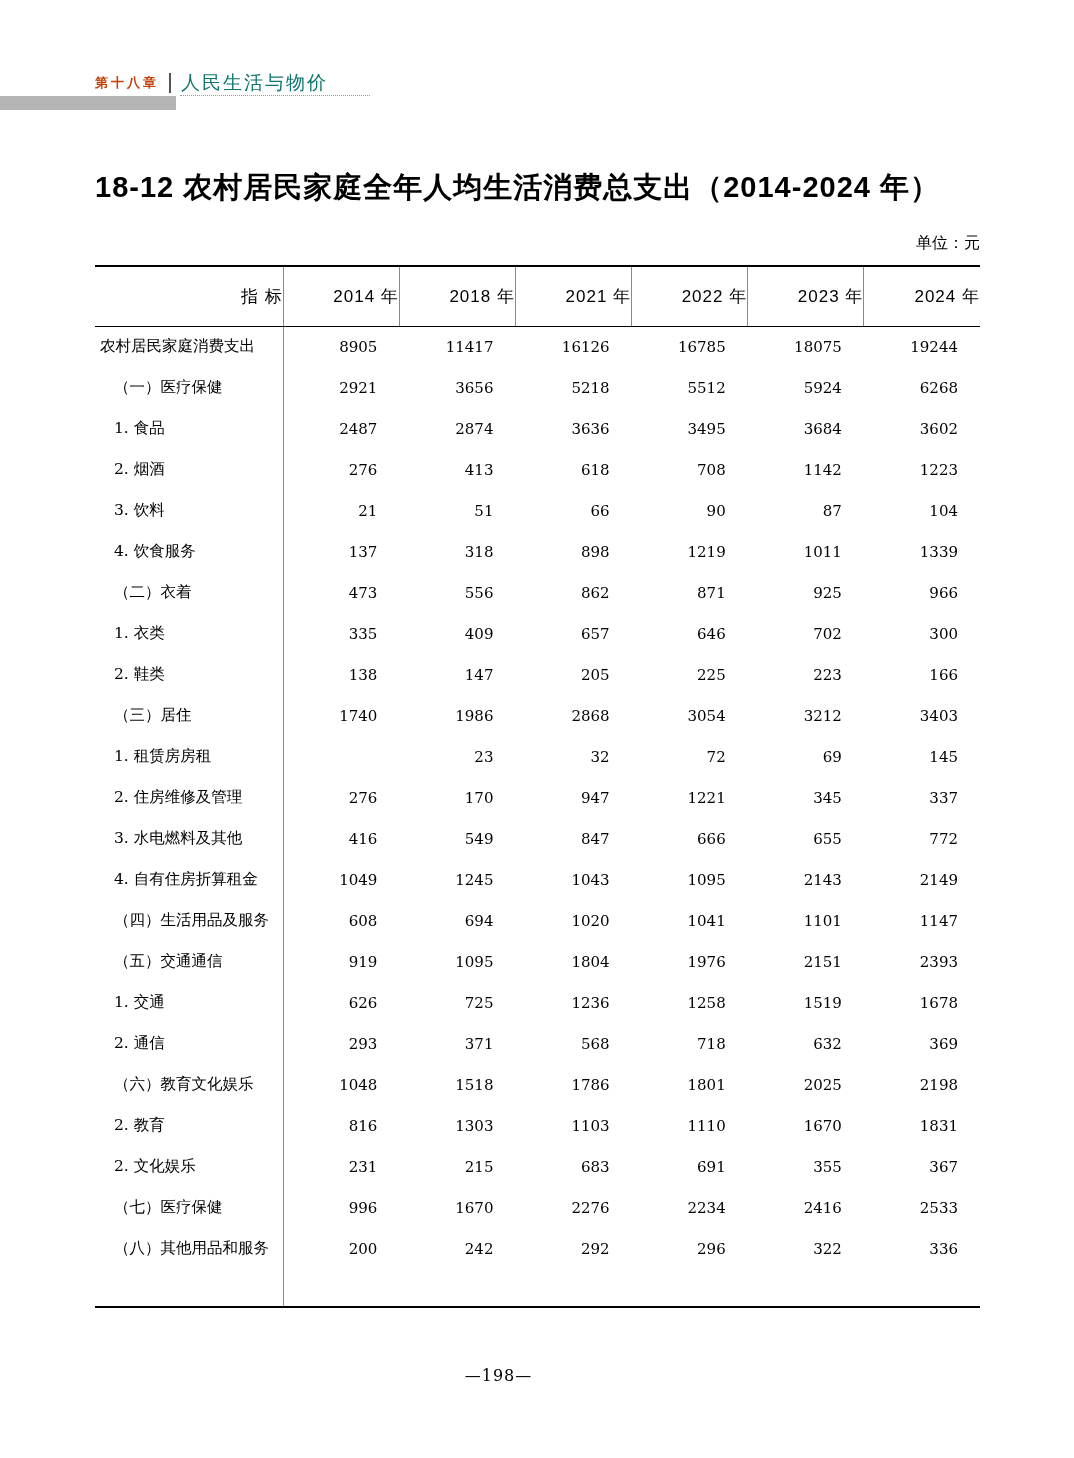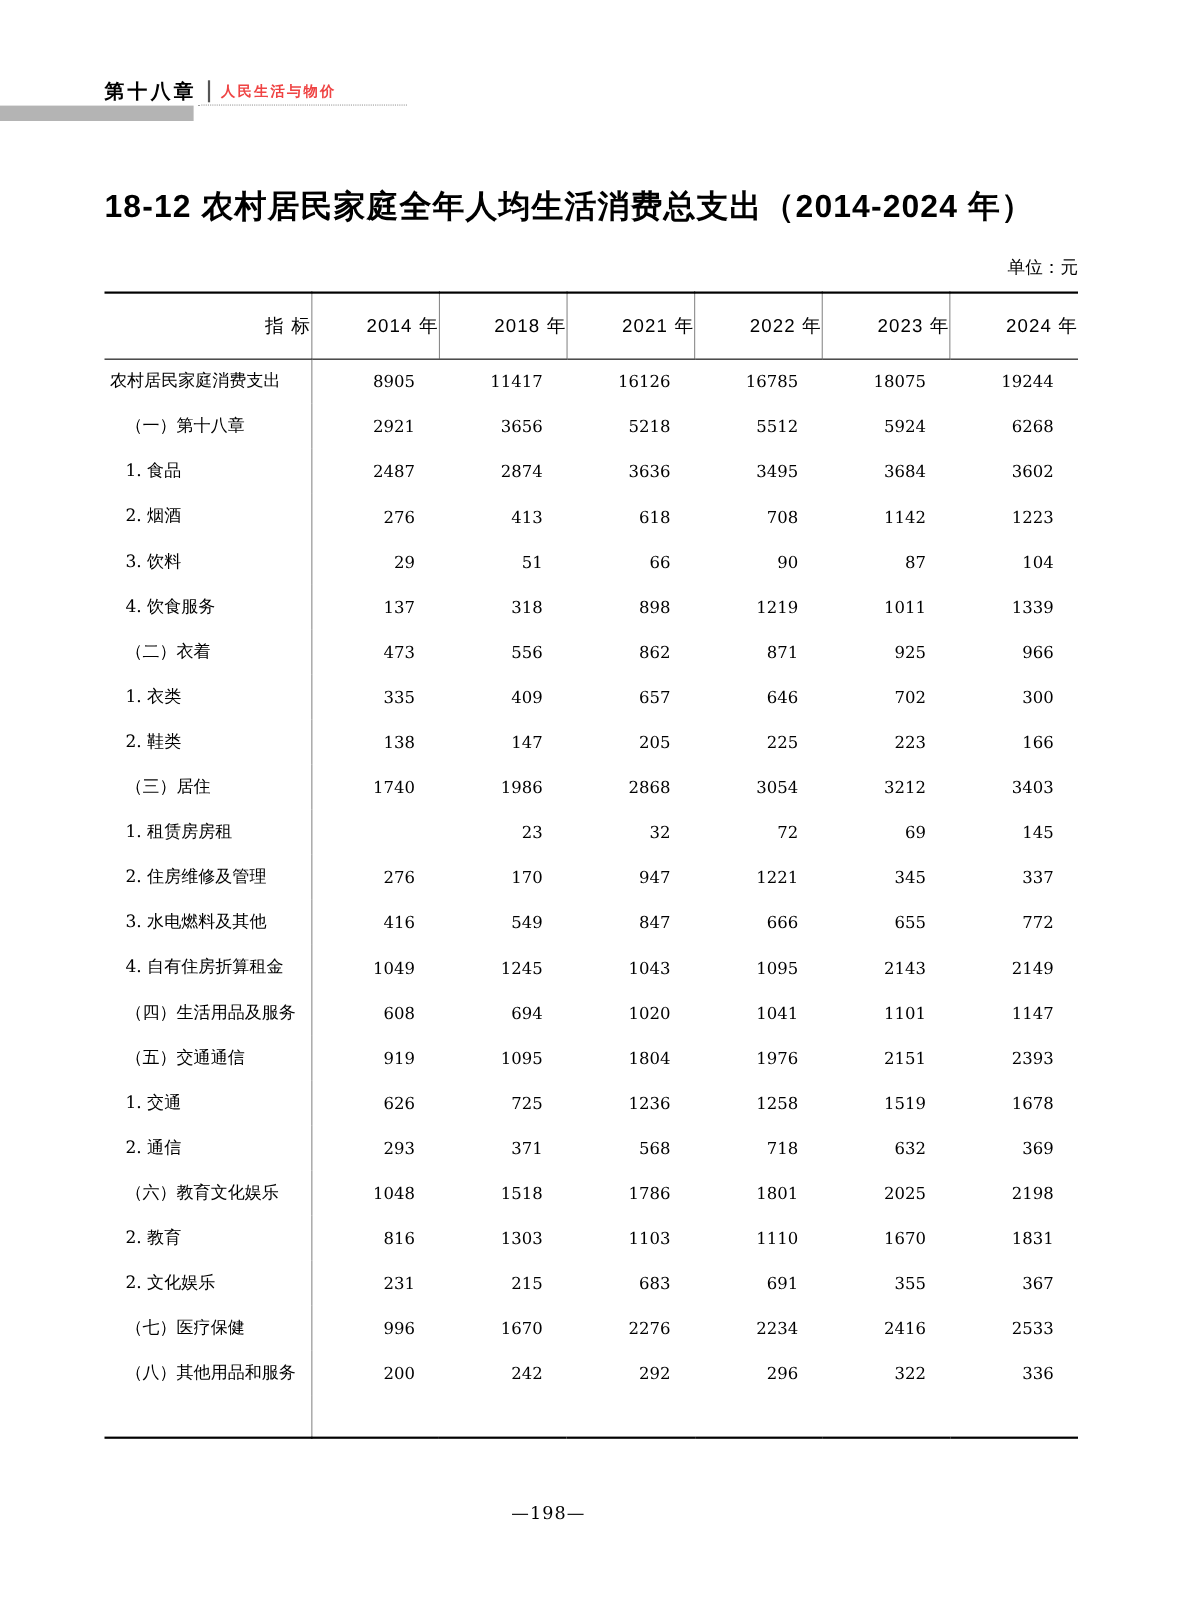--- a/index.html
+++ b/index.html
@@ -17,37 +17,37 @@
   .page-header {
     position: absolute;
     top: 70px;
     left: 95px;
     display: flex;
     align-items: center;
     height: 26px;
   }
   .chapter-badge {
     font-family: "DejaVu Serif", serif;
-    font-size: 18px;
+    font-size: 13px;
     font-weight: bold;
-    color: #000000;
+    color: #c2410c;
     letter-spacing: 3px;
     padding-right: 10px;
   }
   .head-divider {
     width: 2px;
     height: 20px;
     background: #555;
     margin-right: 10px;
   }
   .chapter-title {
     font-family: "Liberation Sans", "DejaVu Sans", sans-serif;
-    font-size: 13px;
-    font-weight: bold;
-    color: #ef4444;
+    font-size: 19px;
+    font-weight: normal;
+    color: #0f766e;
     letter-spacing: 2px;
   }
   .header-dotline {
     position: absolute;
     top: 95px;
     left: 180px;
     width: 190px;
     border-bottom: 1px dotted #9a9a9a;
   }
   .edge-bar {
@@ -177,21 +177,21 @@
       <tr>
         <td class="stub">农村居民家庭消费支出</td>
         <td class="num">8905</td>
         <td class="num">11417</td>
         <td class="num">16126</td>
         <td class="num">16785</td>
         <td class="num">18075</td>
         <td class="num">19244</td>
       </tr>
       <tr>
-        <td class="stub ind">（一）第十八章</td>
+        <td class="stub ind">（一）医疗保健</td>
         <td class="num">2921</td>
         <td class="num">3656</td>
         <td class="num">5218</td>
         <td class="num">5512</td>
         <td class="num">5924</td>
         <td class="num">6268</td>
       </tr>
       <tr>
         <td class="stub ind">1. 食品</td>
         <td class="num">2487</td>
@@ -205,21 +205,21 @@
         <td class="stub ind">2. 烟酒</td>
         <td class="num">276</td>
         <td class="num">413</td>
         <td class="num">618</td>
         <td class="num">708</td>
         <td class="num">1142</td>
         <td class="num">1223</td>
       </tr>
       <tr>
         <td class="stub ind">3. 饮料</td>
-        <td class="num">29</td>
+        <td class="num">21</td>
         <td class="num">51</td>
         <td class="num">66</td>
         <td class="num">90</td>
         <td class="num">87</td>
         <td class="num">104</td>
       </tr>
       <tr>
         <td class="stub ind">4. 饮食服务</td>
         <td class="num">137</td>
         <td class="num">318</td>

